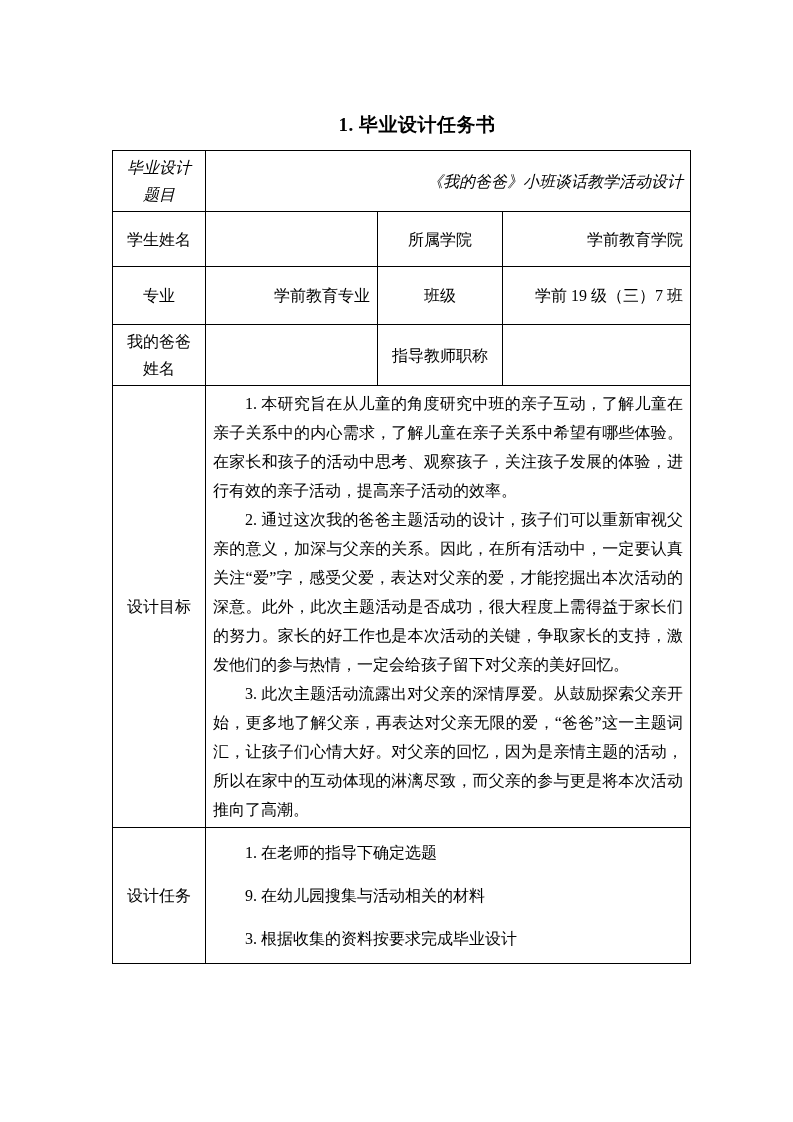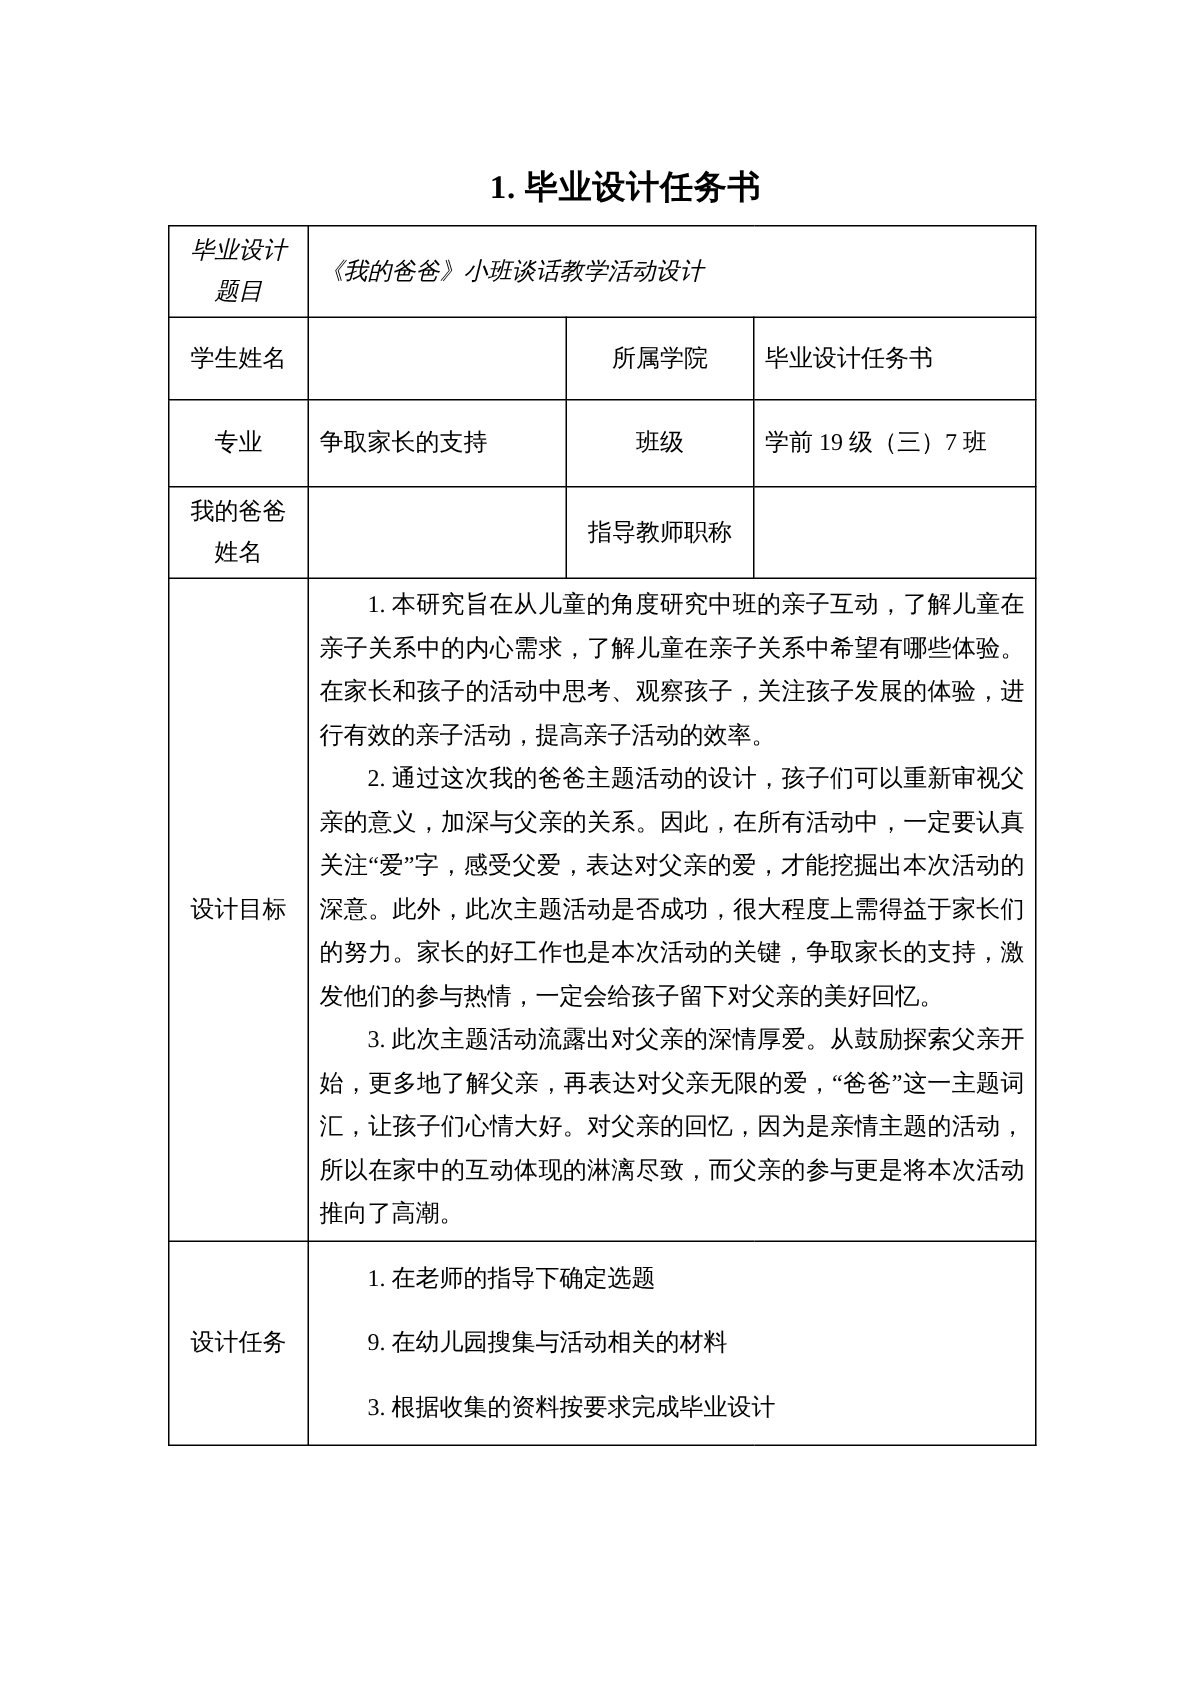--- a/index.html
+++ b/index.html
@@ -13,21 +13,21 @@
     font-family: "Liberation Serif", "DejaVu Serif", serif;
     color: #000000;
     overflow: hidden;
   }
   .doc-title {
     margin: 0;
     padding-top: 112px;
     width: 610px;
     margin-left: 112px;
     text-align: center;
-    font-size: 22px;
+    font-size: 19px;
     font-weight: bold;
     letter-spacing: 0.5px;
     line-height: 26px;
   }
   table.task-table {
     border-collapse: collapse;
     table-layout: fixed;
     margin: 12px 0 0 112px;
     width: 578px;
   }
@@ -43,21 +43,21 @@
   tr.r3 { height: 58px; font-family: Liberation Serif, serif; }
   tr.r4 { height: 61px; }
   tr.r6 { height: 127px; }
   td.label {
     text-align: center;
     white-space: pre-line;
     line-height: 27px;
     padding: 3px 2px;
   }
   td.center-val {
-    text-align: left;
+    text-align: right;
     line-height: 27px;
   }
   td.goal-cell {
     vertical-align: middle;
     padding: 3px 8px;
   }
   td.goal-cell p {
     margin: 0;
     line-height: 29px;
     text-align: justify;
@@ -92,26 +92,26 @@
         <tr class="r1">
       <td class="label">毕业设计
 题目</td>
       <td class="center-val" colspan="3">《我的爸爸》小班谈话教学活动设计</td>
     </tr>
 
     <tr class="r2">
       <td class="label">学生姓名</td>
       <td class="center-val"></td>
       <td class="label">所属学院</td>
-      <td class="center-val">毕业设计任务书</td>
+      <td class="center-val">学前教育学院</td>
     </tr>
 
     <tr class="r3">
       <td class="label">专业</td>
-      <td class="center-val">争取家长的支持</td>
+      <td class="center-val">学前教育专业</td>
       <td class="label">班级</td>
       <td class="center-val">学前 19 级（三）7 班</td>
     </tr>
 
     <tr class="r4">
       <td class="label">我的爸爸
 姓名</td>
       <td class="center-val"></td>
       <td class="label">指导教师职称</td>
       <td class="center-val"></td>

